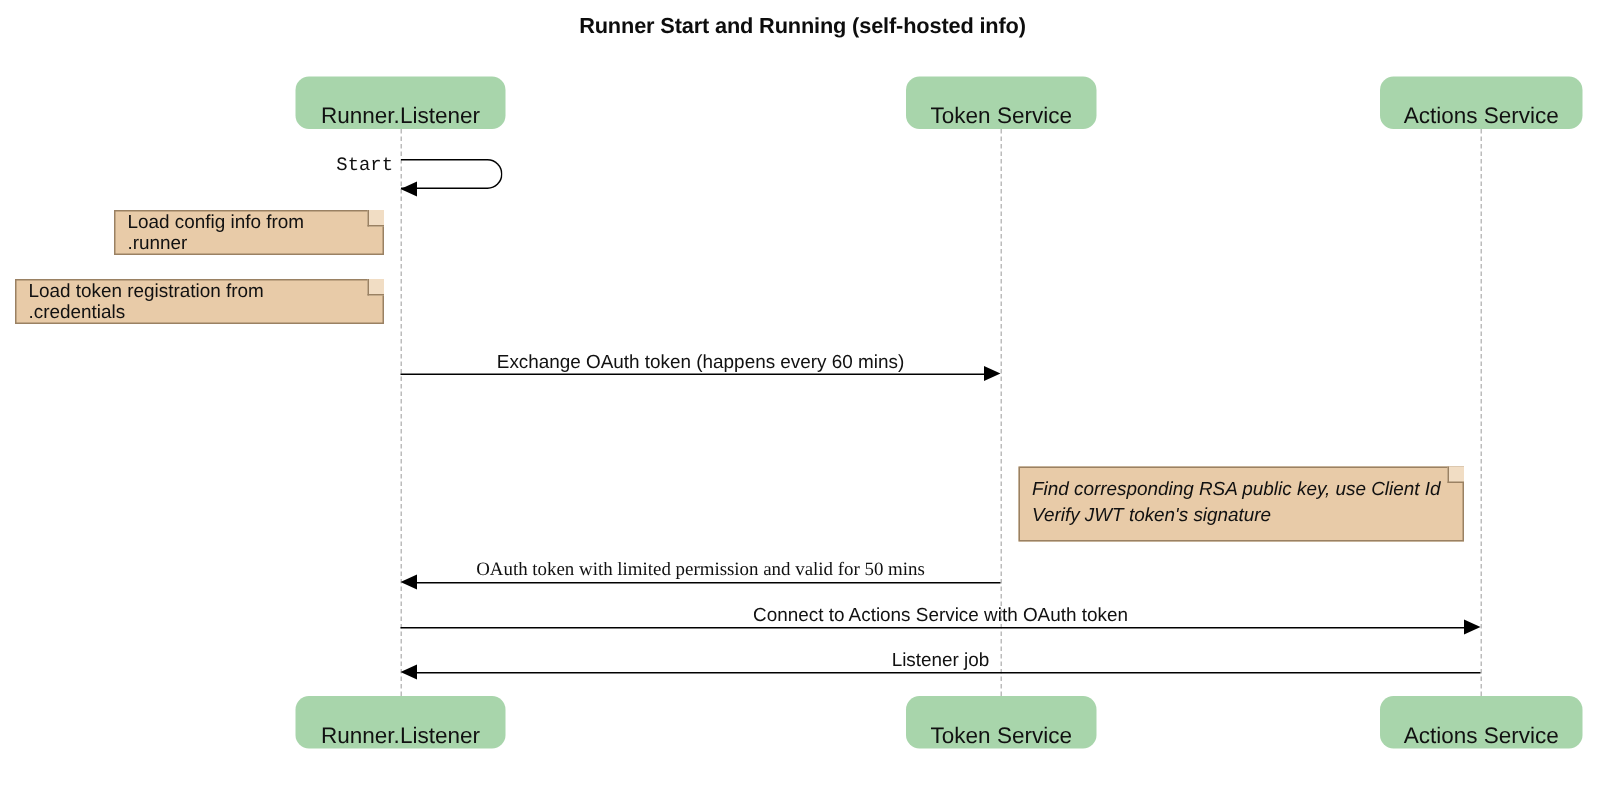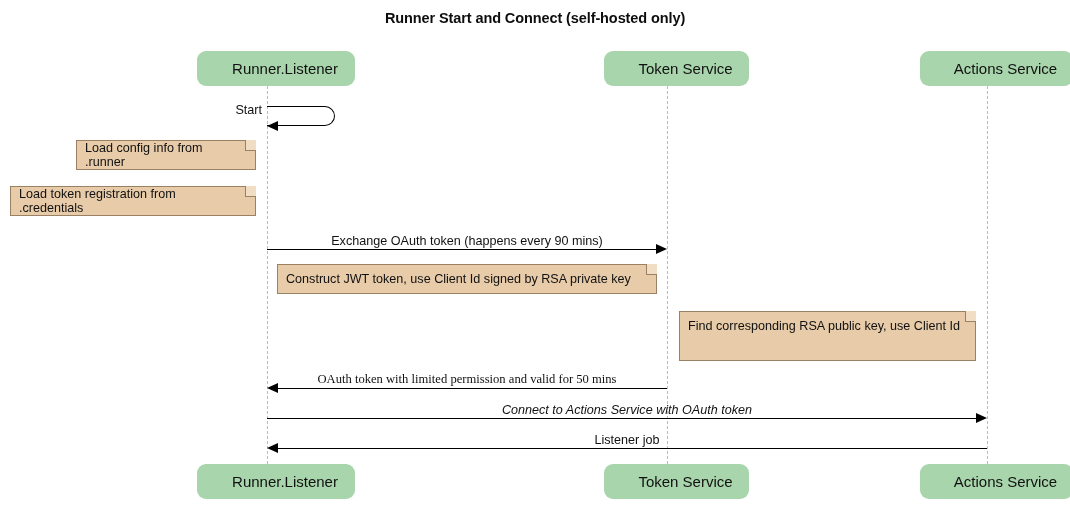--- a/index.html
+++ b/index.html
@@ -5,22 +5,22 @@
   html,body{margin:0;padding:0;background:#ffffff;}
   body{width:1070px;height:525px;position:relative;overflow:hidden;
        font-family:"Liberation Sans",sans-serif;color:#000;}
   #canvas{position:absolute;left:0;top:0;width:1070px;height:525px;}
 
   .title{position:absolute;left:0;top:10px;width:1070px;text-align:center;
          font-size:14.5px;font-weight:bold;color:#0d0d0d;letter-spacing:-0.1px;}
 
   
   .actor{position:absolute;height:35px;border-radius:9px;background:#a8d5ab;
-         display:flex;align-items:center;justify-content:center;
-         font-size:15px;color:#111;white-space:nowrap;padding-left:18px;}
+         display:flex;align-items:flex-end;justify-content:center;
+         font-size:15px;color:#111;white-space:nowrap;}
 
   
   .lifeline{position:absolute;width:0;border-left:1px dashed #bcbcbc;}
 
   
   .note{position:absolute;background:#e8cba8;border:1px solid #9a8163;
         box-sizing:border-box;display:flex;align-items:center;
         font-size:12.6px;color:#111;padding-left:8px;padding-right:14px;}
   .note.multi{display:block;padding-top:6px;line-height:16.5px;}
   .note .dogear{position:absolute;right:-1px;top:-1px;width:11px;height:11px;
@@ -30,33 +30,33 @@
 
   
   .msg{position:absolute;height:0;border-top:1.4px solid #000;}
   .arrowhead{position:absolute;width:0;height:0;}
   .arrowhead.right{border-top:5.5px solid transparent;border-bottom:5.5px solid transparent;
         border-left:11px solid #000;}
   .arrowhead.left{border-top:5.5px solid transparent;border-bottom:5.5px solid transparent;
         border-right:11px solid #000;}
   .msglabel{position:absolute;font-size:12.6px;color:#111;white-space:nowrap;
         text-align:center;}
-  .msglabel.rt{text-align:right;}
+  .msglabel.rt{text-align:right;font-family:Liberation Mono, monospace;}
 
   
   .selfloop{position:absolute;border:1.4px solid #000;border-left:none;
         border-top-right-radius:11px;border-bottom-right-radius:11px;
         box-sizing:border-box;background:transparent;}
 </style>
 </head>
 <body>
 
 <div id="canvas">
 
-  <div class="title">Runner Start and Connect (self-hosted only)</div>
+  <div class="title">Runner Start and Running (self-hosted info)</div>
 
   <div class="lifeline" style="left:267px;top:86px;height:378px;"></div>
   <div class="lifeline" style="left:667px;top:86px;height:378px;"></div>
   <div class="lifeline" style="left:987px;top:86px;height:378px;"></div>
 
   <div class="actor" style="left:197px;top:51px;width:140px;">
     <span>Runner.Listener</span>
   </div>
   <div class="actor" style="left:604px;top:51px;width:127px;">
     <span>Token Service</span>
@@ -72,39 +72,36 @@
   <div class="note" style="left:10px;top:186px;width:246px;height:30px;">
     <span class="dogear"></span>
     <span>Load token registration from .credentials</span>
   </div>
 
   <div class="note" style="left:76px;top:140px;width:180px;height:30px;">
     <span class="dogear"></span>
     <span>Load config info from .runner</span>
   </div>
 
-  <div class="msglabel" style="left:267px;top:234px;width:400px;">Exchange OAuth token (happens every 90 mins)</div>
+  <div class="msglabel" style="left:267px;top:234px;width:400px;">Exchange OAuth token (happens every 60 mins)</div>
   <div class="msg" style="left:267px;top:249px;width:390px;"></div>
   <div class="arrowhead right" style="left:656px;top:243.5px;"></div>
 
-  <div class="note" style="left:277px;top:264px;width:380px;height:30px;">
-    <span class="dogear"></span>
-    <span>Construct JWT token, use Client Id signed by RSA private key</span>
-  </div>
 
-  <div class="note multi" style="left:679px;top:311px;width:297px;height:50px;">
+  <div class="note multi" style="left:679px;top:311px;width:297px;height:50px;font-style:italic;">
     <span class="dogear"></span>
     <span class="nline">Find corresponding RSA public key, use Client Id</span>
+    <span class="nline">Verify JWT token's signature</span>
   </div>
 
   <div class="msglabel" style="left:267px;top:372px;width:400px;font-family:Liberation Serif, serif;">OAuth token with limited permission and valid for 50 mins</div>
   <div class="msg" style="left:278px;top:388px;width:389px;"></div>
   <div class="arrowhead left" style="left:267px;top:382.5px;"></div>
 
-  <div class="msglabel" style="left:267px;top:403px;width:720px;font-style:italic;">Connect to Actions Service with OAuth token</div>
+  <div class="msglabel" style="left:267px;top:403px;width:720px;">Connect to Actions Service with OAuth token</div>
   <div class="msg" style="left:267px;top:418px;width:710px;"></div>
   <div class="arrowhead right" style="left:976px;top:412.5px;"></div>
 
   <div class="msglabel" style="left:267px;top:433px;width:720px;">Listener job</div>
   <div class="msg" style="left:278px;top:448px;width:709px;"></div>
   <div class="arrowhead left" style="left:267px;top:442.5px;"></div>
 
   <div class="actor" style="left:197px;top:464px;width:140px;">
     <span>Runner.Listener</span>
   </div>

